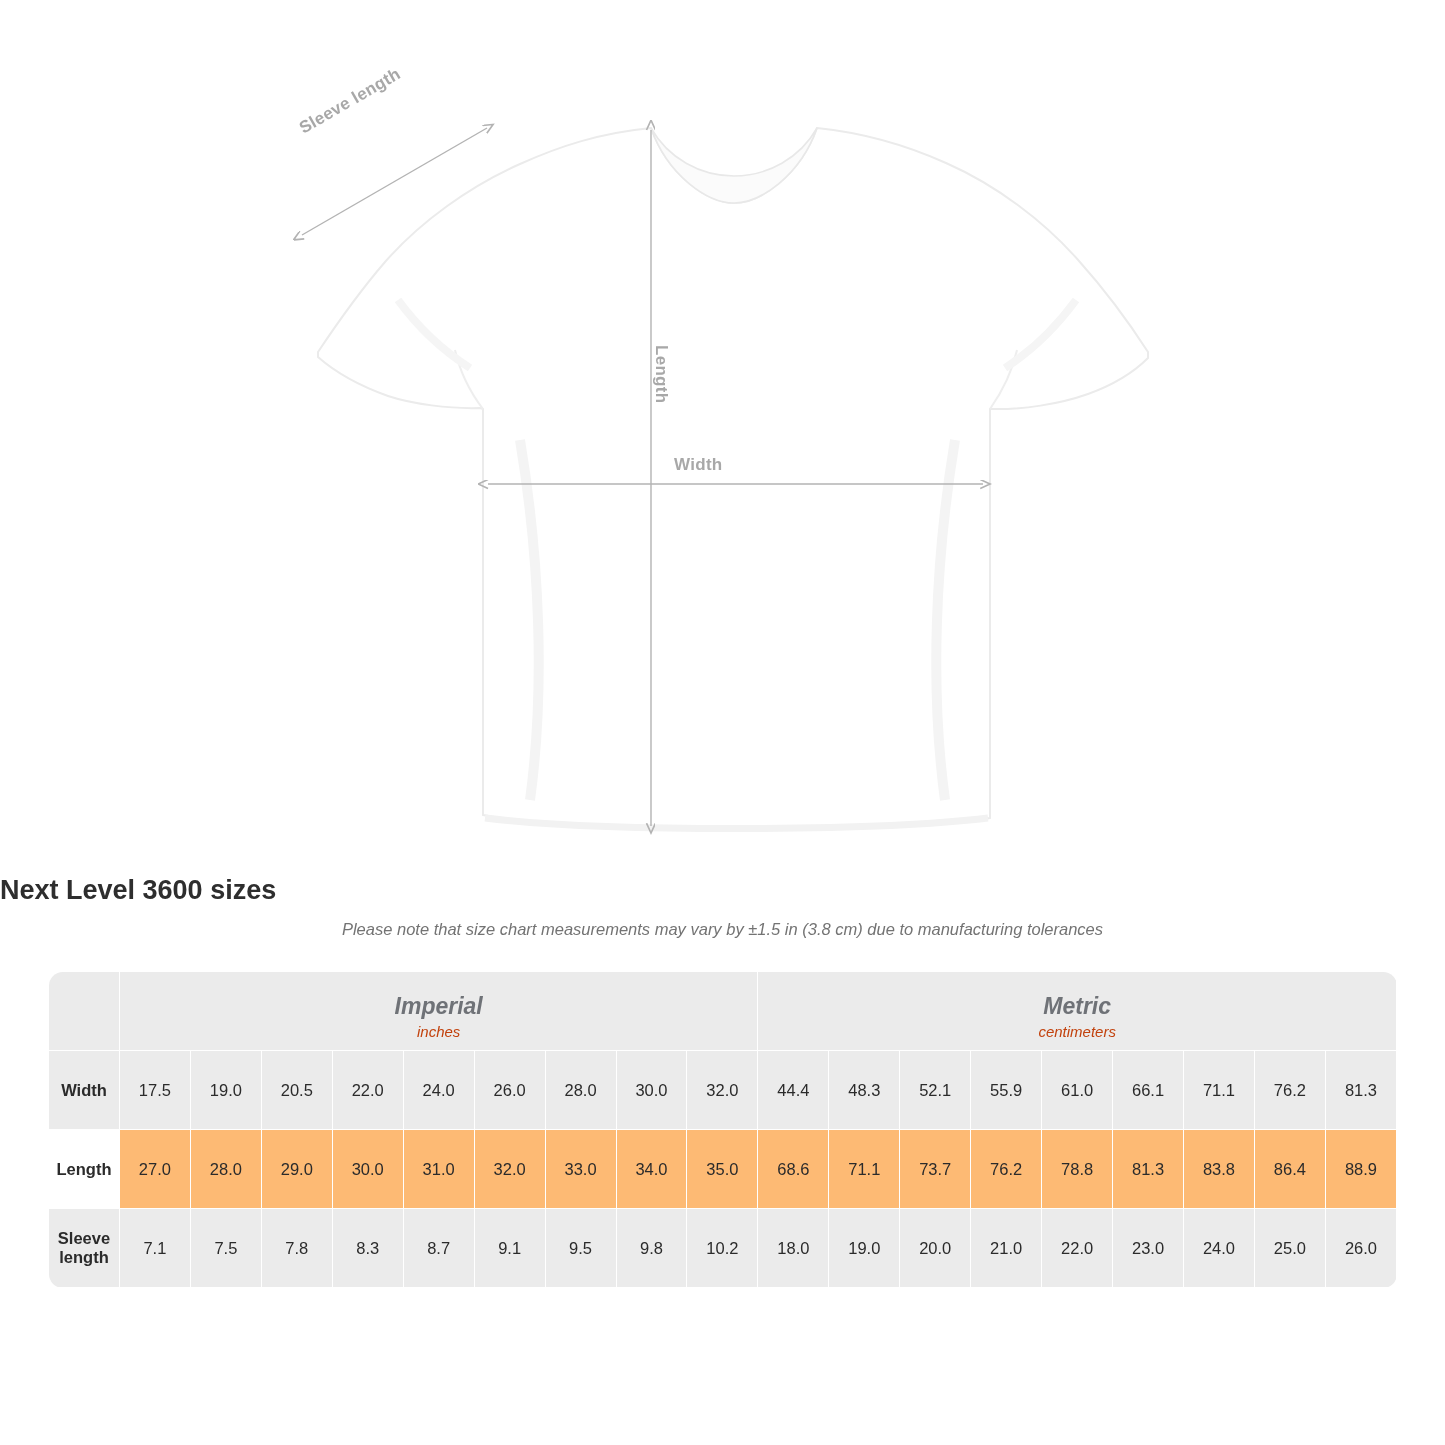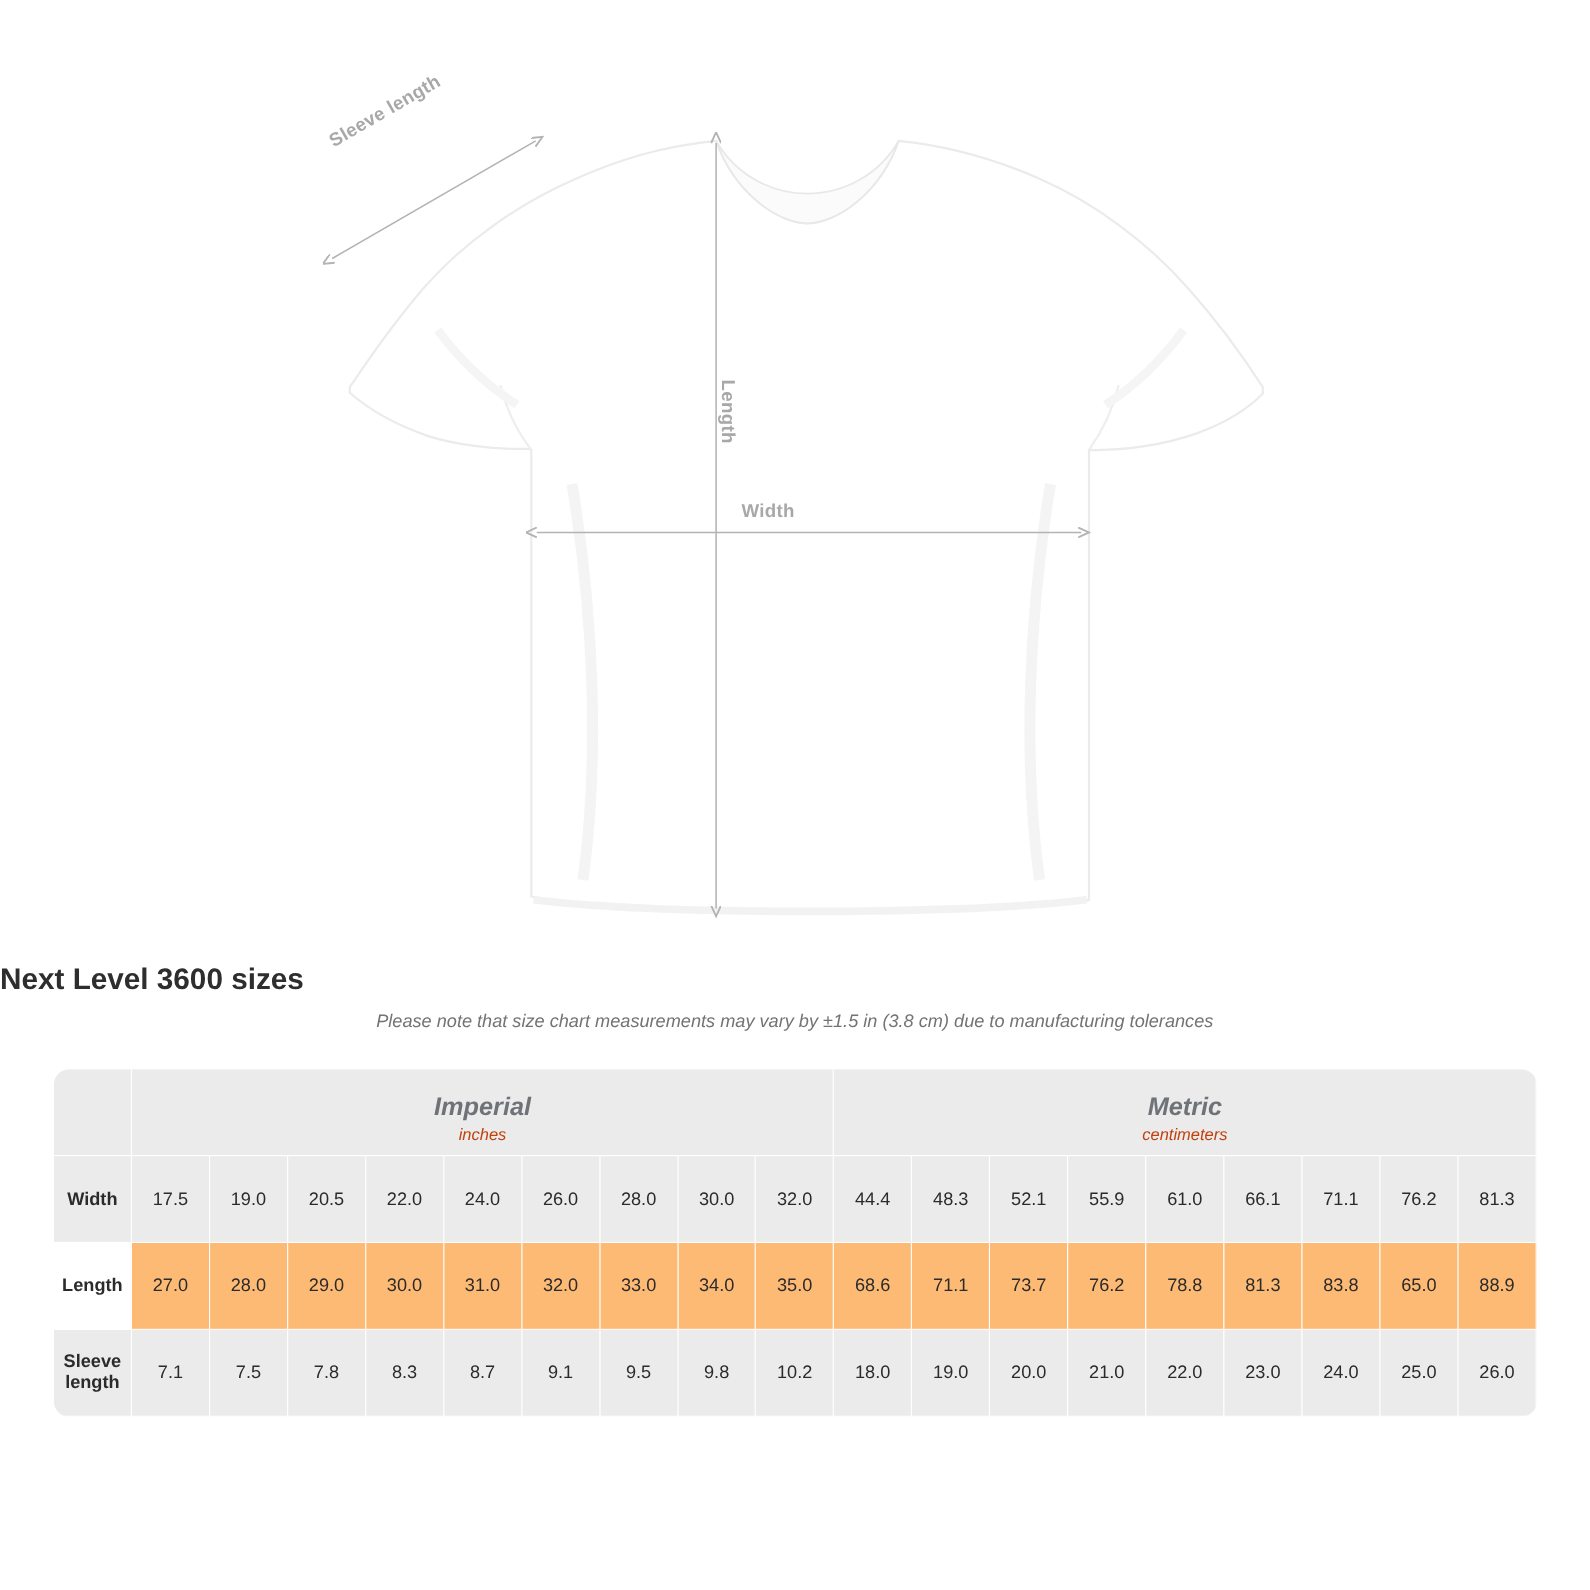--- a/index.html
+++ b/index.html
@@ -258,21 +258,21 @@
           <td>33.0</td>
           <td>34.0</td>
           <td>35.0</td>
           <td>68.6</td>
           <td>71.1</td>
           <td>73.7</td>
           <td>76.2</td>
           <td>78.8</td>
           <td>81.3</td>
           <td>83.8</td>
-          <td>65.0</td>
+          <td>86.4</td>
           <td>88.9</td>
         </tr>
 
         <tr class="band-grey last-row">
           <td class="rowlabel">Sleeve length</td>
           <td>7.1</td>
           <td>7.5</td>
           <td>7.8</td>
           <td>8.3</td>
           <td>8.7</td>

